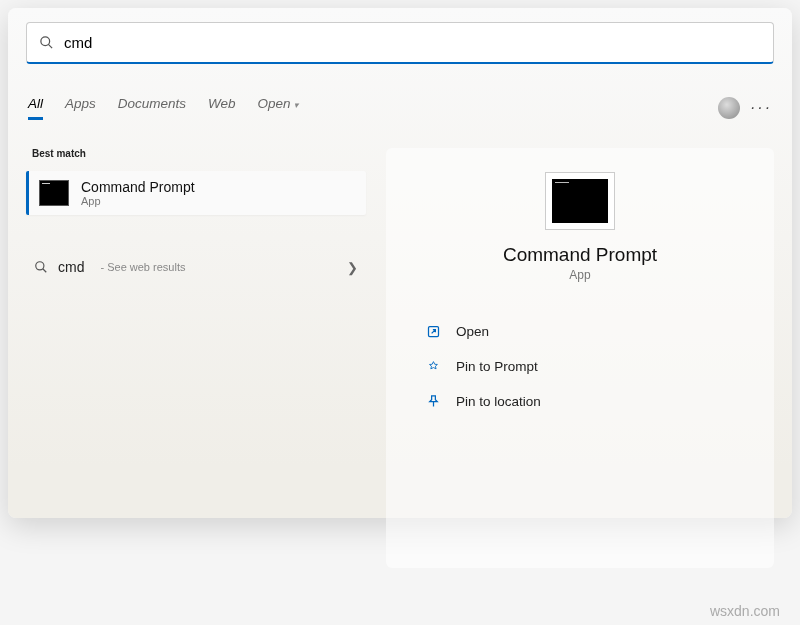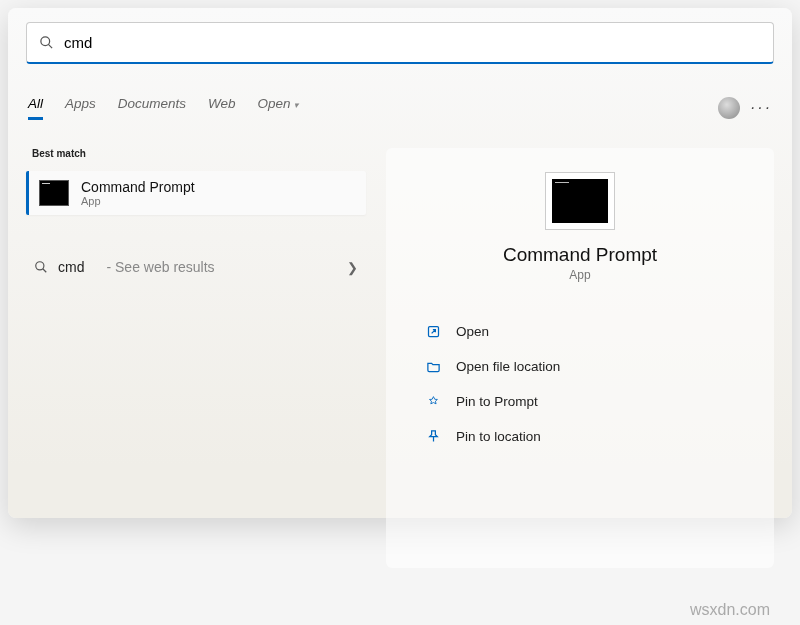--- a/index.html
+++ b/index.html
@@ -92,21 +92,21 @@
   .bm-title { font-size: 14px; color:#111; }
   .bm-sub { font-size: 11px; color:#777; }
   .webrow {
     margin-top: 34px;
   }
   .web-item {
     display:flex; align-items:center; gap:10px;
     padding: 10px 8px;
     font-size: 14px; color:#222;
   }
-  .web-item .sub { color:#888; font-size: 14px; margin-left:12px;text-align:right;}
+  .web-item .sub { color:#888; font-size: 11px; margin-left:6px;text-align:right;}
   .web-item .chevr { margin-left:auto; color:#666; font-size:13px; }
   .rightcol {
     flex: 1;
     background: rgba(255,255,255,0.55);
     border-radius: 6px;
     padding: 24px 20px 20px 20px;
     min-height: 420px;
   }
   .detail-thumb {
     width: 70px; height: 58px; margin: 0 auto 14px auto;
@@ -130,22 +130,22 @@
     border-radius: 18px;
   }
   .action .aicon { width:18px; display:flex; justify-content:center; color:#0067c0; }
   .action.highlight {
     border: 3px solid #d4232b;
     border-radius: 18px;
     padding: 7px 10px;
     width: 200px;
   }
   .watermark {
-    position:absolute; right:30px; bottom:6px;
-    font-size:16px; color:#aaa;
+    position:absolute; right:20px; bottom:6px;
+    font-size:14px; color:#aaa;
   }
   svg { display:block; }
 </style>
 </head>
 <body>
 
 <div class="panel">
 
   <div class="searchbar">
     <span>
@@ -211,28 +211,20 @@
             <svg width="15" height="15" viewBox="0 0 24 24" fill="none" stroke="#0067c0" stroke-width="2">
                 <rect x="4" y="4" width="16" height="16" rx="2"></rect>
                 <path d="M9 15l6-6M15 13V9h-4"></path>
               </svg>
           </span>
           <span>Open</span>
         </div>
         <div class="action">
           <span class="aicon">
             <svg width="15" height="15" viewBox="0 0 24 24" fill="none" stroke="#0067c0" stroke-width="2">
-                <path d="M3 7h6l2 2h10v9a2 2 0 0 1-2 2H5a2 2 0 0 1-2-2V7z"></path>
-              </svg>
-          </span>
-          <span>Open file location</span>
-        </div>
-        <div class="action">
-          <span class="aicon">
-            <svg width="15" height="15" viewBox="0 0 24 24" fill="none" stroke="#0067c0" stroke-width="2">
                 <path d="M12 2l3 6 6 .5-4.5 4 1.5 6-6-3-6 3 1.5-6L3 8.5 9 8z" transform="scale(0.7) translate(5 4)"></path>
               </svg>
           </span>
           <span>Pin to Prompt</span>
         </div>
         <div class="action">
           <span class="aicon">
             <svg width="15" height="15" viewBox="0 0 24 24" fill="none" stroke="#0067c0" stroke-width="2">
                 <path d="M9 3h6v6l3 3H6l3-3V3zM12 12v8"></path>
               </svg>

